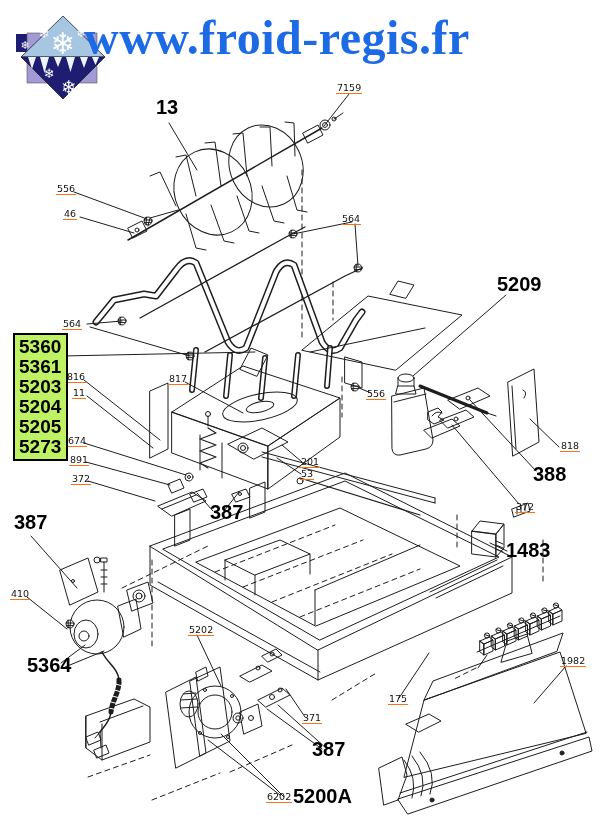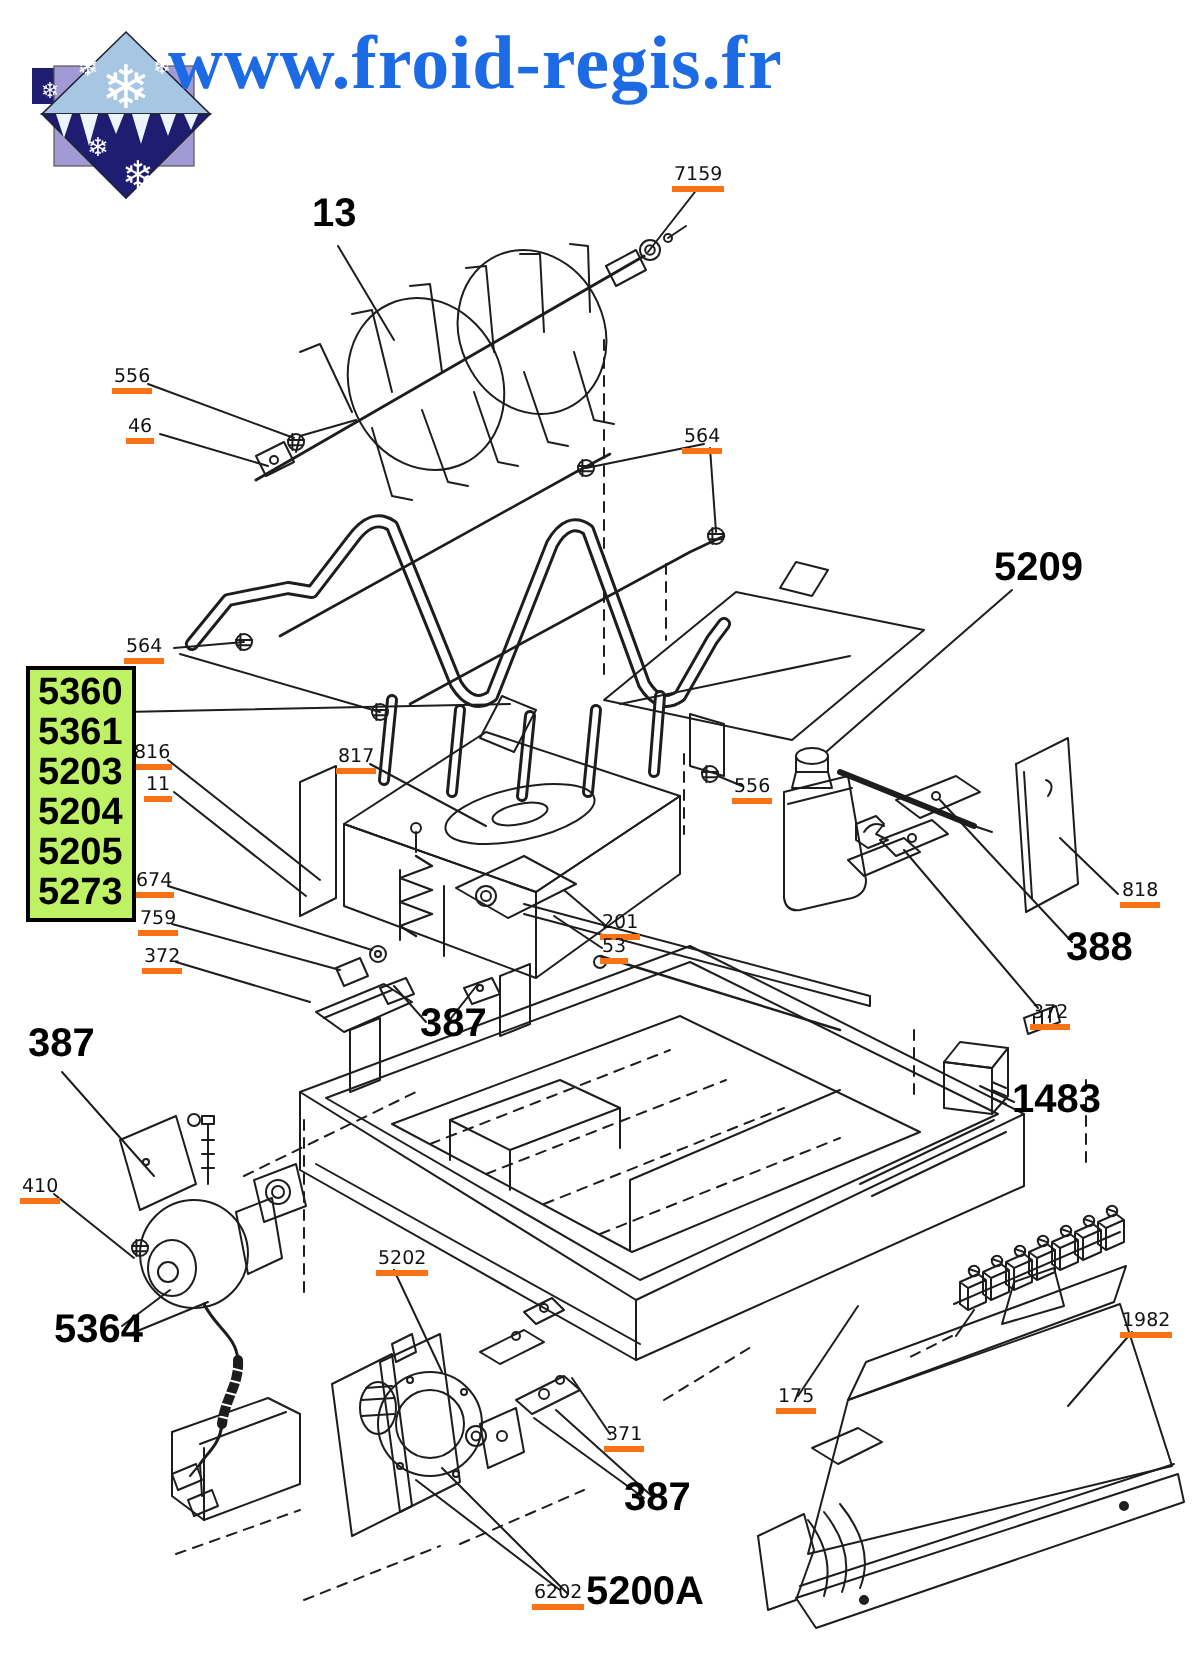--- a/index.html
+++ b/index.html
@@ -1,26 +1,26 @@
 <!DOCTYPE html>
 <html><head>
 <meta charset="utf-8">
 <style>
   html,body{margin:0;padding:0;background:#fff;}
   .stage{position:relative;width:600px;height:828px;background:#fff;overflow:hidden;
          font-family:"Liberation Sans",sans-serif;}
   
   .site-title{position:absolute;left:84px;top:10px;font-family:"Liberation Serif",serif;
-              font-weight:700;font-size:38px;letter-spacing:.5px;color:#1c6ae4;white-space:nowrap;cursor:pointer;}
+              font-weight:700;font-size:48px;letter-spacing:.5px;color:#1c6ae4;white-space:nowrap;cursor:pointer;}
   .site-email{position:absolute;left:91px;top:55px;font-weight:700;font-size:21px;
               letter-spacing:.5px;color:#7191d8;white-space:nowrap;cursor:pointer;}
   .logo{position:absolute;left:8px;top:4px;width:100px;height:100px;}
   
   .plbl{position:absolute;font-family:"DejaVu Sans",sans-serif;font-size:9.5px;line-height:11px;
-        color:#111;border-bottom:3px solid #f97316;padding:0 1px;background:transparent;white-space:nowrap;}
+        color:#111;border-bottom:1px solid #f97316;padding:0 1px;background:transparent;white-space:nowrap;}
   .plbl.big{font-family:"Liberation Sans",sans-serif;font-size:20px;line-height:20px;
             font-weight:700;color:#000;border-bottom:none;text-align:center;}
   .pbox{position:absolute;left:13px;top:333px;border:2px solid #000;background:#bef264;
         padding:2px 5px 2px 4px;font-weight:700;font-size:19px;line-height:20px;
         font-family:"Liberation Sans",sans-serif;color:#000;}
   .art{position:absolute;left:0;top:0;}
 </style>
 </head>
 <body>
 
@@ -291,21 +291,21 @@
   <div class="plbl" style="left:336px;top:82px">7159</div>
   <div class="plbl" style="left:56px;top:183px">556</div>
   <div class="plbl" style="left:63px;top:208px">46</div>
   <div class="plbl" style="left:341px;top:213px">564</div>
   <div class="plbl" style="left:62px;top:318px">564</div>
   <div class="plbl big" style="left:496px;top:274px">5209</div>
   <div class="plbl" style="left:66px;top:371px">816</div>
   <div class="plbl" style="left:168px;top:373px">817</div>
   <div class="plbl" style="left:72px;top:387px">11</div>
   <div class="plbl" style="left:67px;top:435px">674</div>
-  <div class="plbl" style="left:69px;top:454px">759</div>
+  <div class="plbl" style="left:69px;top:454px">891</div>
   <div class="plbl" style="left:71px;top:473px">372</div>
   <div class="plbl" style="left:366px;top:388px">556</div>
   <div class="plbl" style="left:560px;top:440px">818</div>
   <div class="plbl big" style="left:532px;top:464px">388</div>
   <div class="plbl" style="left:515px;top:501px">372</div>
   <div class="plbl" style="left:300px;top:456px">201</div>
   <div class="plbl" style="left:300px;top:468px">53</div>
   <div class="plbl big" style="left:209px;top:502px">387</div>
   <div class="plbl big" style="left:13px;top:512px">387</div>
   <div class="plbl" style="left:10px;top:588px">410</div>

